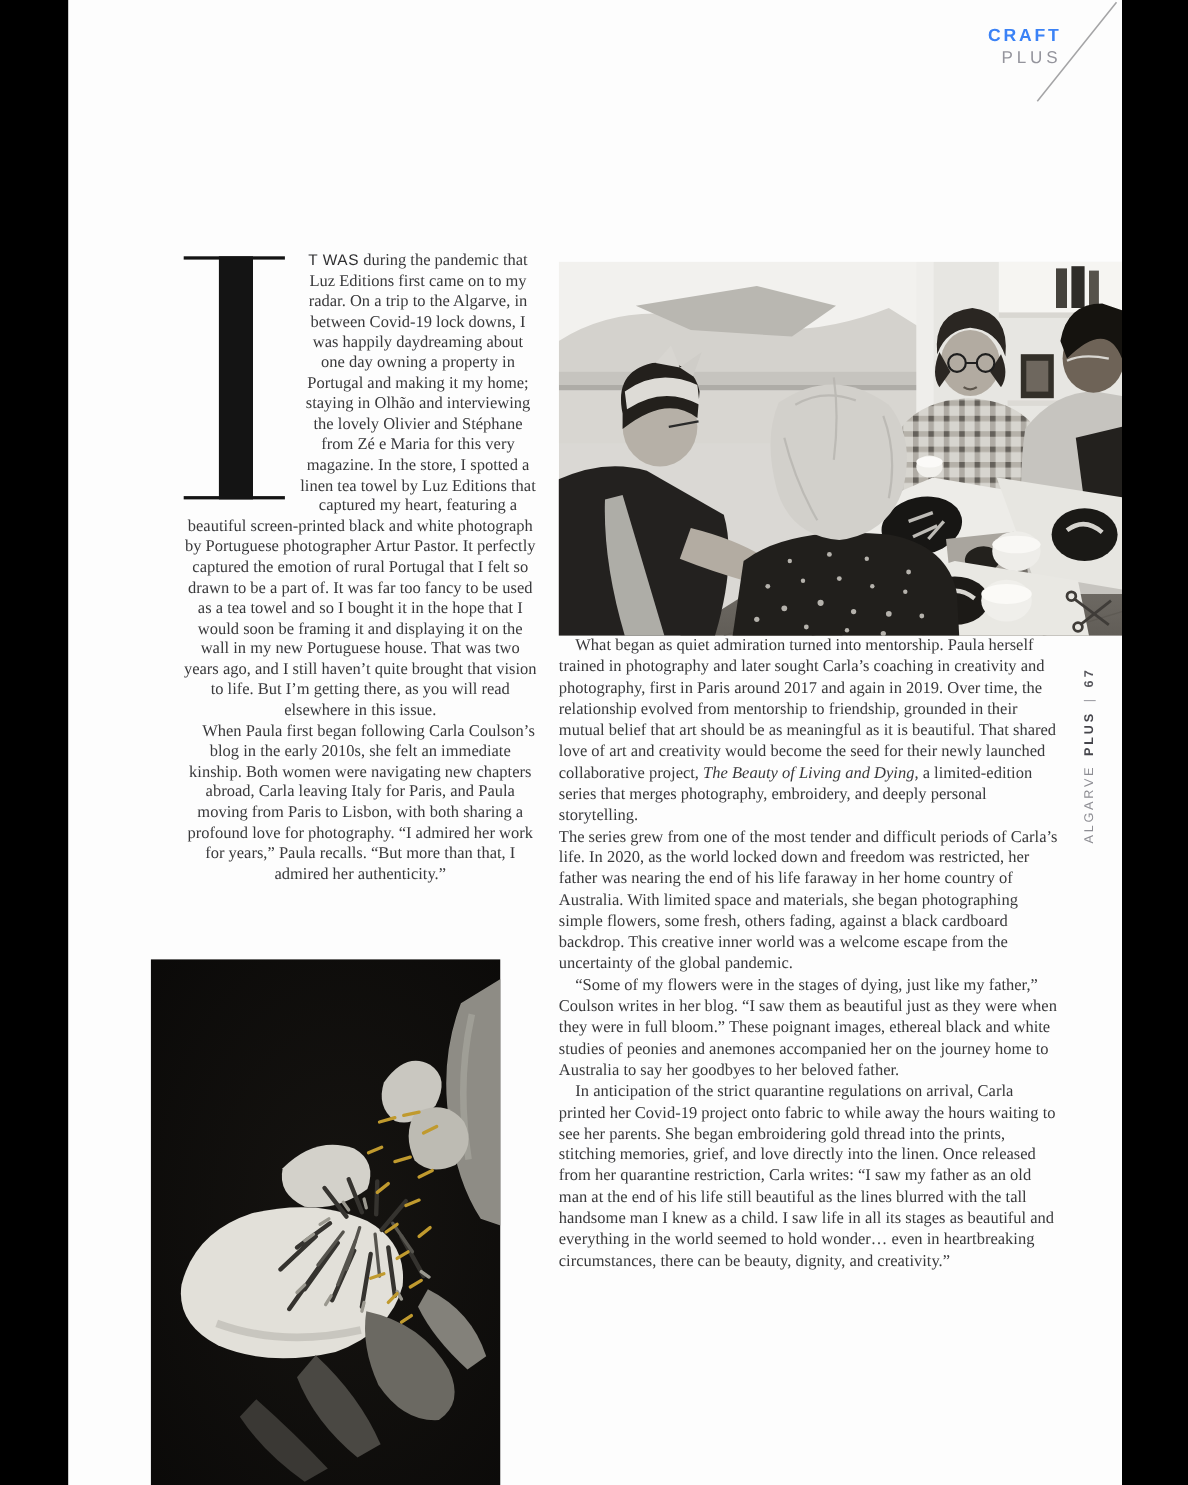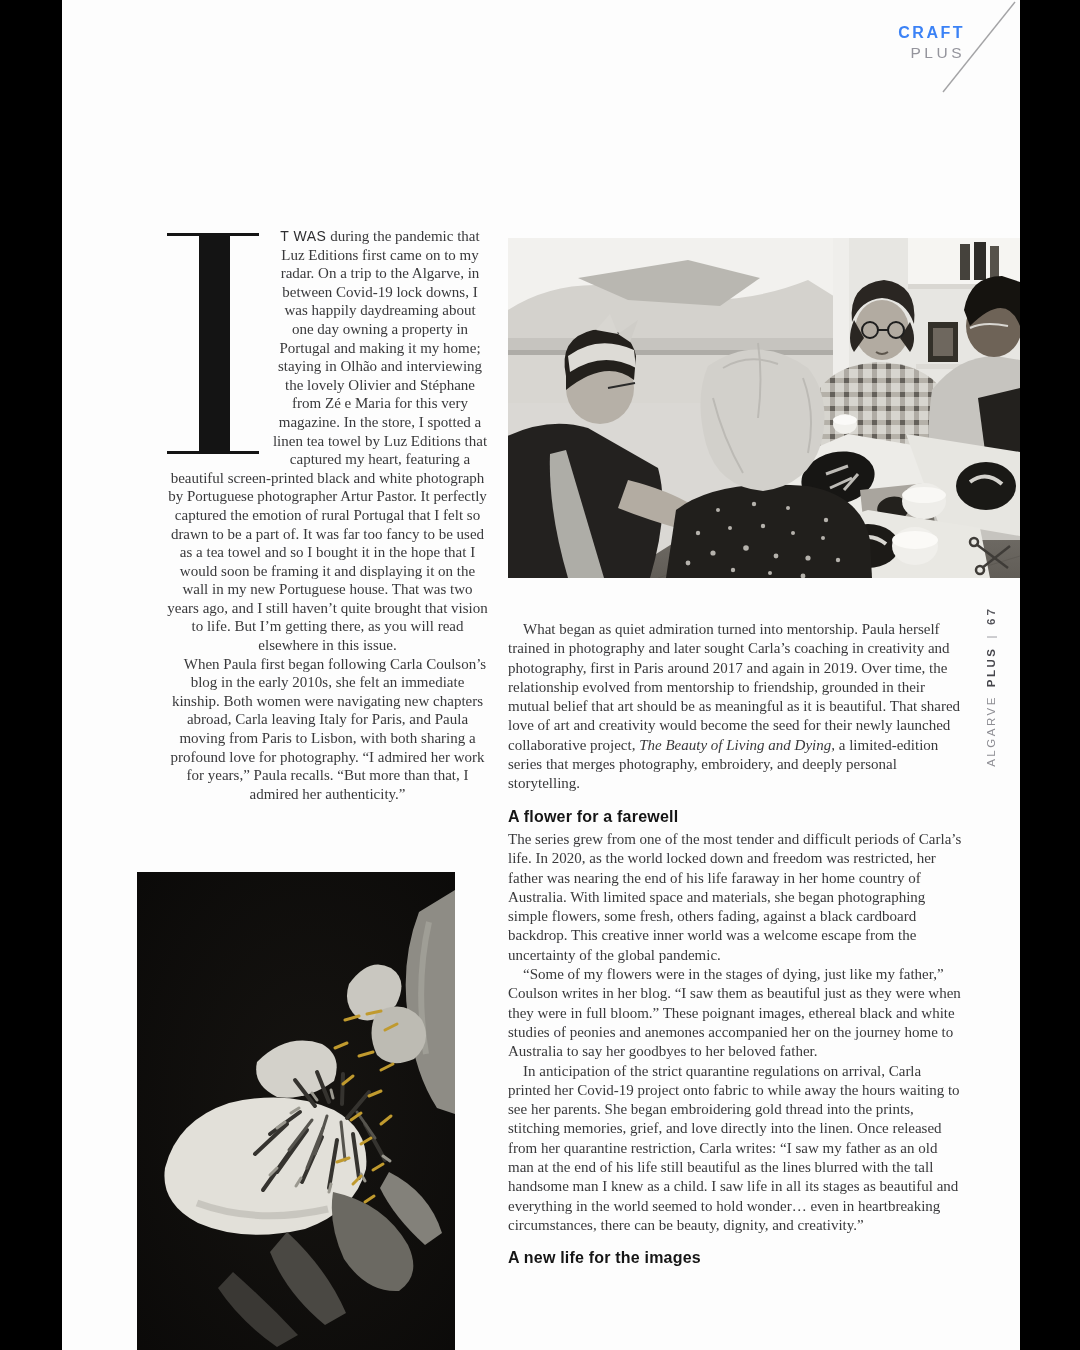--- a/index.html
+++ b/index.html
@@ -12,21 +12,21 @@
   
   .logo{position:absolute;left:840px;top:24px;width:125px;text-align:right;
         font-family:"Liberation Sans",sans-serif;line-height:1.1;}
   .logo-craft{font-weight:bold;font-size:16px;letter-spacing:2.5px;color:#3b82f6;}
   .logo-plus{font-size:15.5px;letter-spacing:3.5px;color:#94949c;margin-top:2px;}
   .logo-slash{position:absolute;left:933px;top:0;}
 
   
   .col-left{position:absolute;left:135px;top:227px;width:321px;
             font-size:15px;line-height:18.6px;text-align:center;margin-left:32px;}
-  .col-right{position:absolute;left:508px;top:620px;width:457px;
+  .col-right{position:absolute;left:508px;top:578px;width:457px;
              font-size:15px;line-height:19.3px;}
   .body-p{margin:0;}
   .indent{text-indent:15px;}
   .lead-words{font-family:"Liberation Sans",sans-serif;font-size:14px;letter-spacing:0.5px;color:#2f2f31;}
   em{font-style:italic;}
   .subhead{font-family:"Liberation Sans",sans-serif;font-weight:bold;font-size:16px;
            color:#151515;margin:13px 0 4px 0;letter-spacing:0.2px;}
   .cont-marker{font-family:"DejaVu Sans",sans-serif;font-size:11px;color:#0e0e0e;margin-left:4px;}
 
   
@@ -202,25 +202,23 @@
         <span class="dc-bar-bottom"></span>
       <span class="sr">I</span>
     </span><span class="lead-words">T WAS</span>
     <span>during the pandemic that Luz Editions first came on to my radar. On a trip to the Algarve, in between Covid-19 lock downs, I was happily daydreaming about one day owning a property in Portugal and making it my home; staying in Olhão and interviewing the lovely Olivier and Stéphane from Zé e Maria for this very magazine. In the store, I spotted a linen tea towel by Luz Editions that captured my heart, featuring a beautiful screen-printed black and white photograph by Portuguese photographer Artur Pastor. It perfectly captured the emotion of rural Portugal that I felt so drawn to be a part of. It was far too fancy to be used as a tea towel and so I bought it in the hope that I would soon be framing it and displaying it on the wall in my new Portuguese house. That was two years ago, and I still haven’t quite brought that vision to life. But I’m getting there, as you will read elsewhere in this issue.</span>
   </p>
   <p class="body-p indent">When Paula first began following Carla Coulson’s blog in the early 2010s, she felt an immediate kinship. Both women were navigating new chapters abroad, Carla leaving Italy for Paris, and Paula moving from Paris to Lisbon, with both sharing a profound love for photography. “I admired her work for years,” Paula recalls. “But more than that, I admired her authenticity.”</p>
 </section>
 
 <section class="col-right">
   <p class="body-p indent"><span>What began as quiet admiration turned into mentorship. Paula herself trained in photography and later sought Carla’s coaching in creativity and photography, first in Paris around 2017 and again in 2019. Over time, the relationship evolved from mentorship to friendship, grounded in their mutual belief that art should be as meaningful as it is beautiful. That shared love of art and creativity would become the seed for their newly launched collaborative project, </span><em>The Beauty of Living and Dying,</em><span> a limited-edition series that merges photography, embroidery, and deeply personal storytelling.</span></p>
-  <h2 class="subhead">A flower for a farewell</h2>
   <p class="body-p">The series grew from one of the most tender and difficult periods of Carla’s life. In 2020, as the world locked down and freedom was restricted, her father was nearing the end of his life faraway in her home country of Australia. With limited space and materials, she began photographing simple flowers, some fresh, others fading, against a black cardboard backdrop. This creative inner world was a welcome escape from the uncertainty of the global pandemic.</p>
   <p class="body-p indent">“Some of my flowers were in the stages of dying, just like my father,” Coulson writes in her blog. “I saw them as beautiful just as they were when they were in full bloom.” These poignant images, ethereal black and white studies of peonies and anemones accompanied her on the journey home to Australia to say her goodbyes to her beloved father.</p>
   <p class="body-p indent">In anticipation of the strict quarantine regulations on arrival, Carla printed her Covid-19 project onto fabric to while away the hours waiting to see her parents. She began embroidering gold thread into the prints, stitching memories, grief, and love directly into the linen. Once released from her quarantine restriction, Carla writes: “I saw my father as an old man at the end of his life still beautiful as the lines blurred with the tall handsome man I knew as a child. I saw life in all its stages as beautiful and everything in the world seemed to hold wonder… even in heartbreaking circumstances, there can be beauty, dignity, and creativity.”</p>
-  <h2 class="subhead">A new life for the images</h2>
 </section>
 
 <svg class="photo-flower" width="318" height="478" viewBox="0 0 318 478">
   <defs>
     <radialGradient id="fbg" cx="0.55" cy="0.5" r="0.8">
       <stop offset="0" stop-color="#161411"></stop>
         <stop offset="1" stop-color="#0a0908"></stop>
     </radialGradient>
   </defs>
   <rect width="318" height="478" fill="url(#fbg)"></rect>

